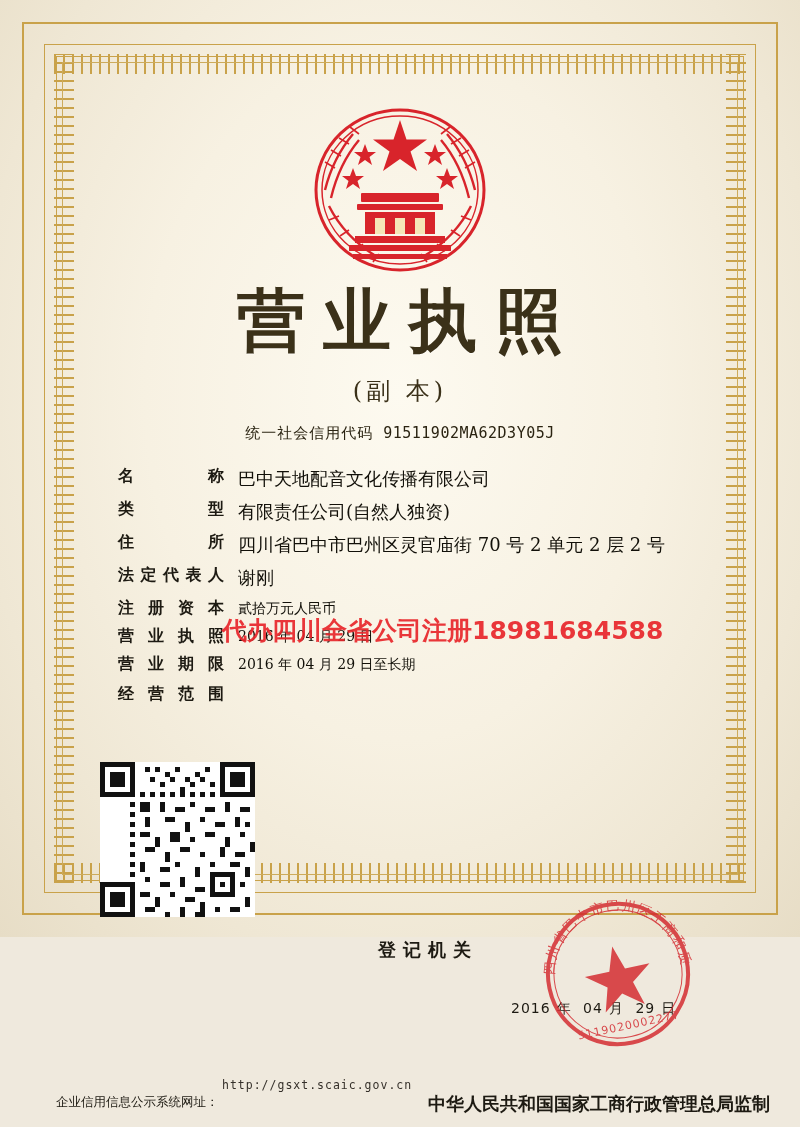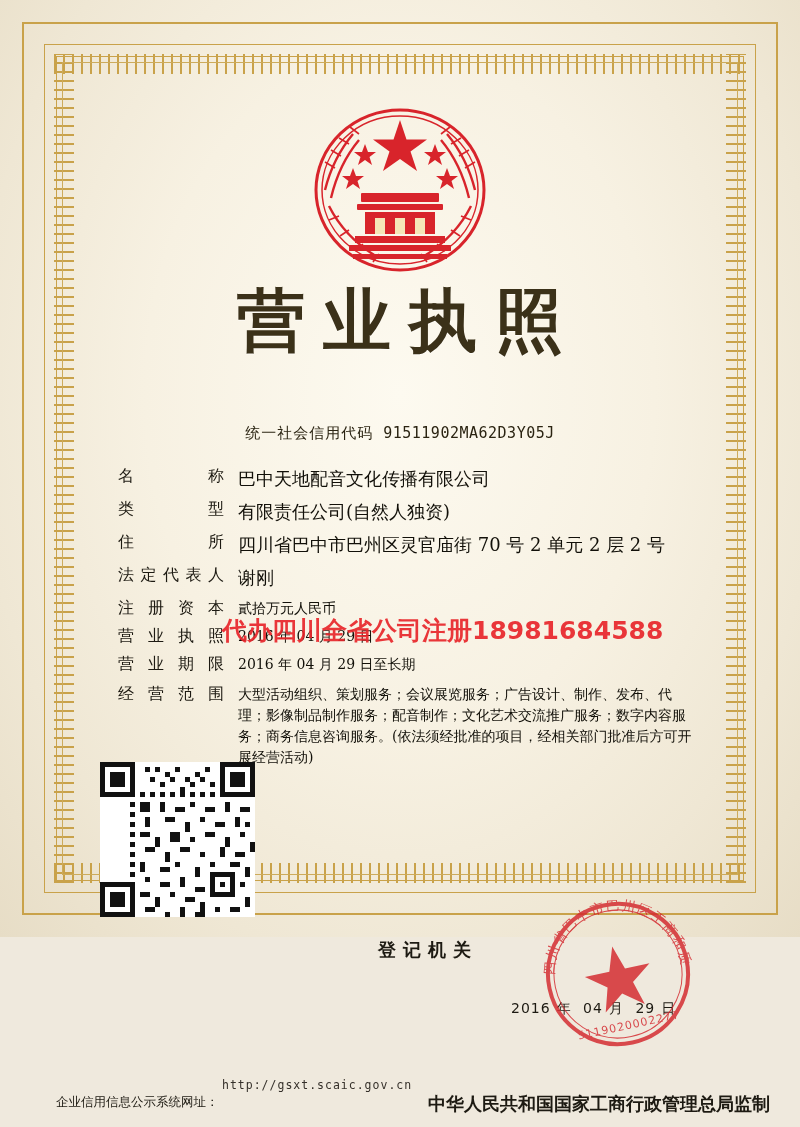--- a/index.html
+++ b/index.html
@@ -123,21 +123,21 @@
   }
   .row {
     display: flex;
     align-items: flex-start;
     margin-bottom: 7px;
   }
   .row-label {
     width: 120px;
     flex: 0 0 120px;
     font-family: "DejaVu Serif", serif;
-    font-weight: normal;
+    font-weight: bold;
     font-size: 16px;
     letter-spacing: 0px;
     color: #1d1a12;
     text-align: justify;
     text-align-last: justify;
     padding-right: 14px;
     box-sizing: border-box;
   }
   .row-value {
     flex: 1;
@@ -293,20 +293,21 @@
       </g>
       <g fill="#f5e6b8">
         <rect x="70" y="120" width="10" height="16"></rect>
         <rect x="90" y="120" width="10" height="16"></rect>
         <rect x="110" y="120" width="10" height="16"></rect>
       </g>
     </svg>
   </div>
 
   <div class="title">营业执照</div>
+  <div class="subtitle">(副 本)</div>
 
   <div class="credit-code">
     <span>统一社会信用代码</span><span class="code-value">91511902MA62D3Y05J</span>
   </div>
 
   <div class="fields">
 
     <div class="row">
       <div class="row-label">名称</div>
       <div class="row-value">巴中天地配音文化传播有限公司</div>
@@ -337,21 +338,20 @@
       <div class="row-value small">2016 年 04 月 29 日</div>
     </div>
 
     <div class="row tall">
       <div class="row-label">营业期限</div>
       <div class="row-value small">2016 年 04 月 29 日至长期</div>
     </div>
 
     <div class="row">
       <div class="row-label">经营范围</div>
-      <div class="row-value scope">大型活动组织、策划服务；会议展览服务；广告设计、制作、发布、代理；影像制品制作服务；配音制作；文化艺术交流推广服务；数字内容服务；商务信息咨询服务。(依法须经批准的项目，经相关部门批准后方可开展经营活动)</div>
     </div>
 
   </div>
 
   <div class="watermark">代办四川全省公司注册18981684588</div>
 
   <div class="qr">
     <svg viewBox="0 0 31 31" width="155" height="155" shape-rendering="crispEdges">
       <rect width="31" height="31" fill="#ffffff"></rect>
       <g fill="#111111">

